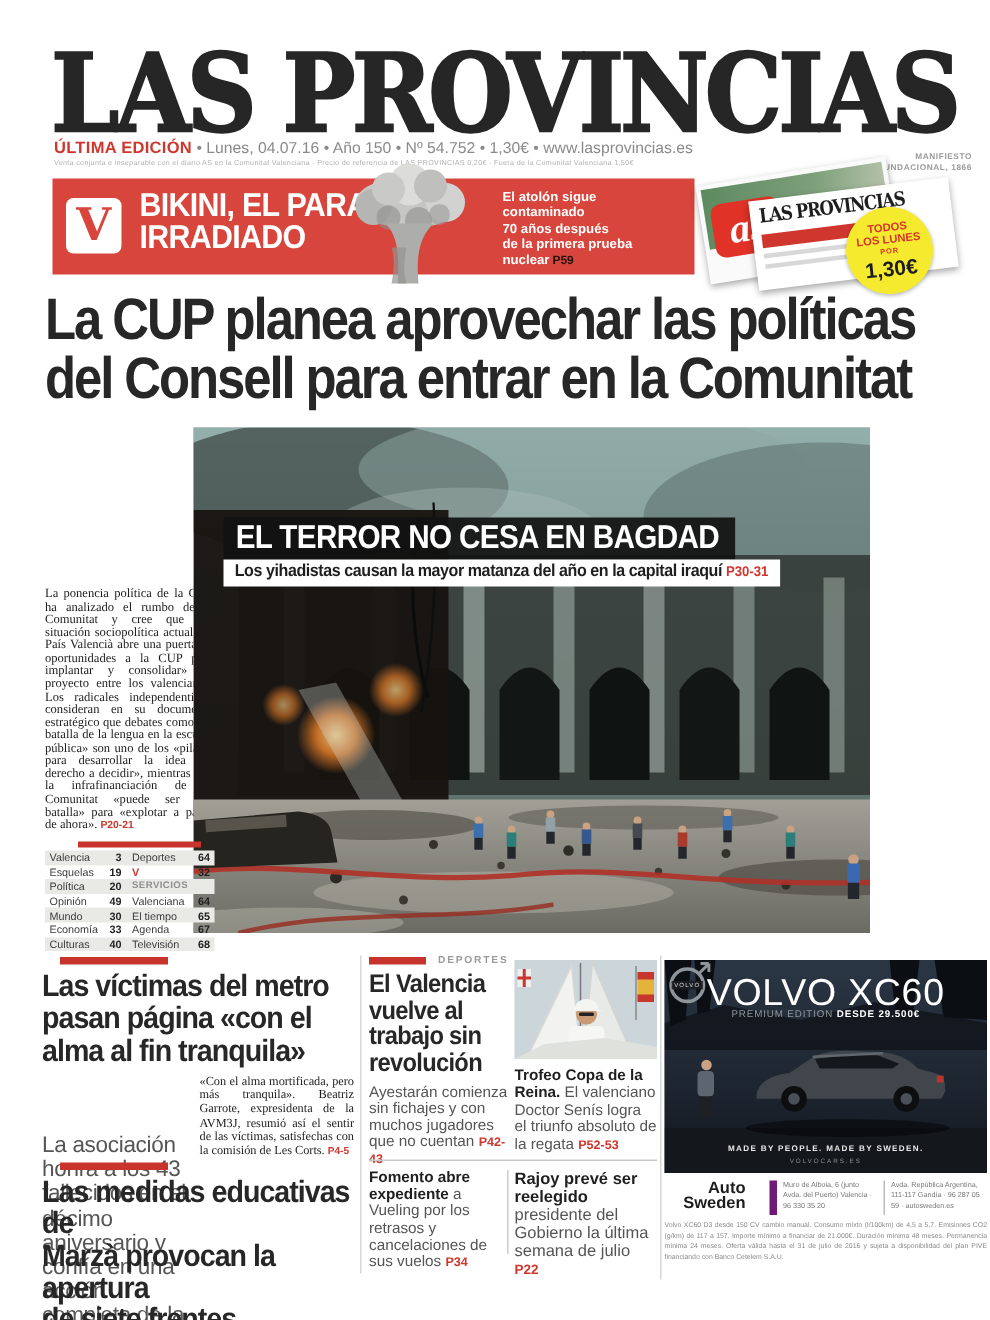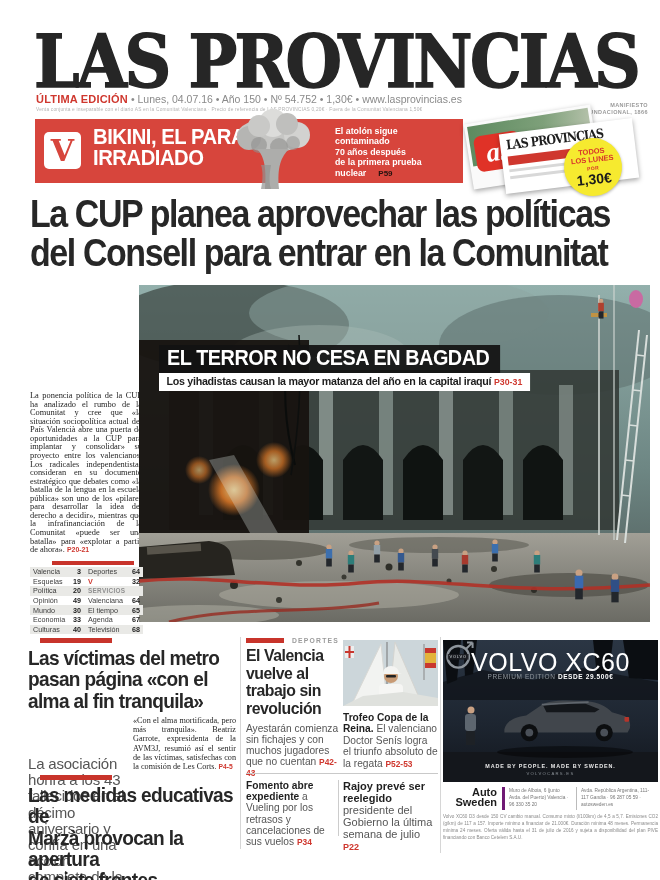--- a/index.html
+++ b/index.html
@@ -22,21 +22,21 @@
 
   
   .banner{left:35px;top:119px;width:428px;height:64px;background:#d7453c}
   .vbox{position:absolute;left:9px;top:13px;width:37px;height:37px;background:#fff;border-radius:5px;
         display:flex;align-items:center;justify-content:center}
   .vbox span{font-family:"DejaVu Serif",serif;font-weight:bold;font-size:30px;line-height:1;color:#d7453c}
   .banner-title{position:absolute;left:58px;top:7px;font-weight:bold;font-size:22px;line-height:.97;color:#fff;
         letter-spacing:-.5px;white-space:pre-line;transform:scaleX(.92);transform-origin:0 0}
   .cloud{position:absolute;left:176px;top:-14px;width:122px;height:86px}
   .banner-note{position:absolute;left:300px;top:7px;width:124px;font-weight:bold;font-size:8.8px;line-height:1.18;color:#fff;white-space:pre-line}
-  .banner-note .pg{color:#26120f;font-size:8px;margin-left:12px}
+  .banner-note .pg{color:#26120f;font-size:8px;margin-left:2px}
 
   
   .promo{left:466px;top:100px;width:172px;height:98px}
   .promo-back{position:absolute;left:2px;top:14px;width:128px;height:66px;background:#fafafa;
         box-shadow:0 2px 5px rgba(0,0,0,.35);transform:rotate(-9deg)}
   .as-photo{position:absolute;left:3px;top:3px;right:3px;height:40px;background:linear-gradient(100deg,#5d8a5f 0%,#7ea07a 60%,#b9c4ae 100%)}
   .as-logo{position:absolute;left:7px;top:14px;width:46px;height:36px;background:#e03227;border-radius:7px;
         display:flex;align-items:center;justify-content:center;
         font-family:"Liberation Serif",serif;font-style:italic;font-weight:bold;font-size:27px;color:#fff}
   .promo-front{position:absolute;left:36px;top:26px;width:134px;height:60px;background:#fff;
@@ -54,21 +54,21 @@
 
   
   .lead-headline{left:30px;top:194px;width:700px;font-weight:bold;font-size:39px;line-height:1;
         letter-spacing:-1.6px;color:#272727;white-space:pre-line;transform:scaleX(.87);transform-origin:0 0}
   .lead-sub{left:30px;top:290px;width:118px;font-size:13.8px;line-height:1.13;color:#595959;
         letter-spacing:-.2px;white-space:pre-line}
   .lead-body{left:30px;top:392px;width:112px;font-family:"Liberation Serif",serif;font-size:8.4px;
         line-height:1.02;color:#1d1d1d;text-align:justify}
 
   
-  .photo{left:139px;top:285px;width:511px;height:337px;background:#6f8b88;overflow:hidden}
+  .photo{left:129px;top:285px;width:451px;height:337px;background:#6f8b88;overflow:hidden}
   .photo svg{position:absolute;left:0;top:0}
   .ph-title{position:absolute;left:20px;top:60px;background:rgba(18,18,18,.93);color:#fff;
         padding:1px 12px 4px 9px;font-weight:bold;font-size:22px;line-height:1.05;letter-spacing:-.5px;
         white-space:nowrap;transform:scaleX(.9);transform-origin:0 0}
   .ph-sub{position:absolute;left:20px;top:88px;background:#fff;color:#1e1e1e;padding:2px 8px 3px;
         font-weight:bold;font-size:11.5px;line-height:1.1;letter-spacing:-.3px;white-space:nowrap;
         transform:scaleX(.93);transform-origin:0 0}
   .ph-cap{position:absolute;left:0;bottom:3px;background:rgba(15,15,15,.72);color:#f0f0ee;
         padding:2px 7px 3px;font-size:7.8px;line-height:1.1;white-space:nowrap}
 
@@ -112,21 +112,21 @@
         line-height:1;color:#fff;letter-spacing:.5px}
   .ad-sub{position:absolute;left:0;right:0;top:33px;text-align:center;font-size:6.5px}
   .ad-sub .sg{color:#8f969c;letter-spacing:.6px}
   .ad-sub .sb{color:#fff;font-weight:bold;letter-spacing:.6px}
   .ad-tag{position:absolute;left:0;right:0;bottom:13px;text-align:center;font-weight:bold;font-size:5.4px;
         color:#e8e8e8;letter-spacing:.9px}
   .ad-tag2{position:absolute;left:0;right:0;bottom:6px;text-align:center;font-size:4.2px;color:#8a9096;letter-spacing:1.3px}
   .vlogo{position:absolute;right:10px;top:8px;width:32px;height:32px}
   .dealer{margin-top:5px;display:flex;align-items:stretch}
   .dl-name{width:54px;text-align:right;font-weight:bold;font-size:11px;line-height:.95;color:#1c1c1c;
-        white-space:pre-line;padding-right:5px;border-right:3px solid #701a75}
+        white-space:pre-line;padding-right:16px;border-right:5px solid #701a75}
   .dl-a{width:72px;padding:1px 4px;font-size:4.8px;line-height:1.45;color:#777;border-right:1px solid #bbb;box-sizing:border-box}
   .dl-b{flex:1;padding:1px 4px;font-size:4.8px;line-height:1.45;color:#777}
   .ad-legal{margin-top:4px;font-size:4.6px;line-height:1.5;color:#8a8a8a;text-align:justify}
 </style>
 </head>
 <body>
 
 <div id="page">
 
   <div class="abs mast-title">LAS PROVINCIAS</div>

